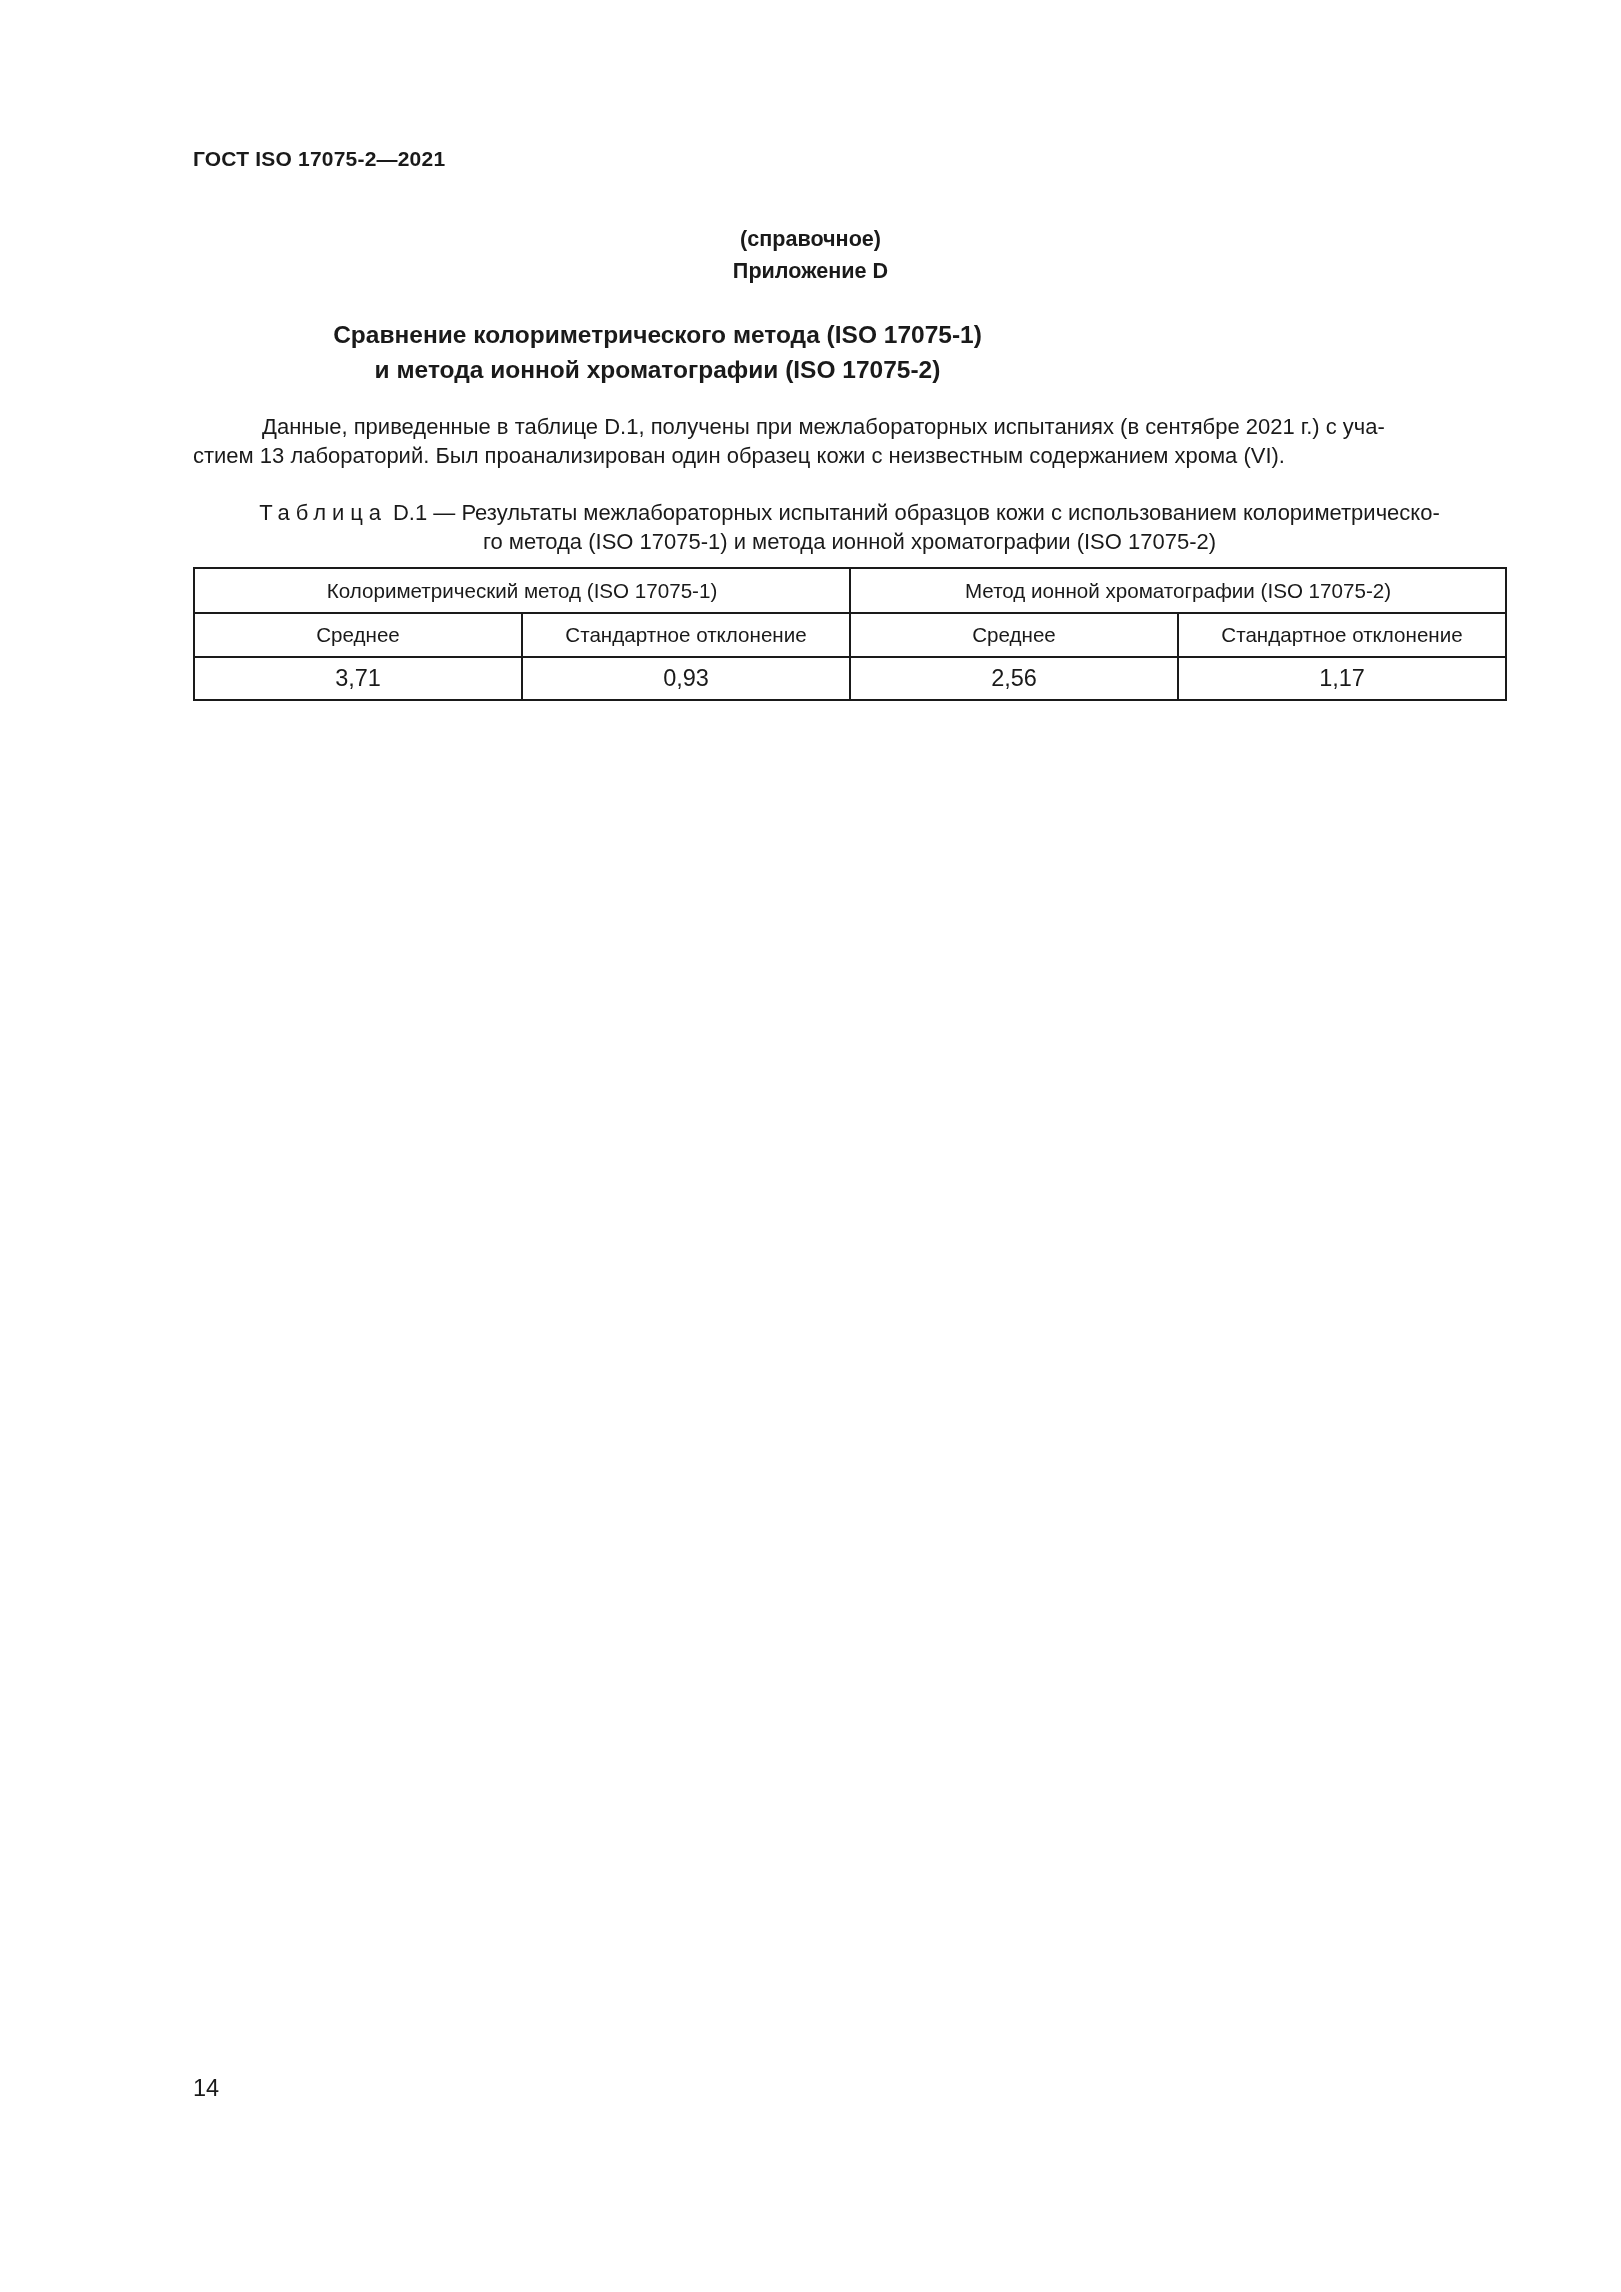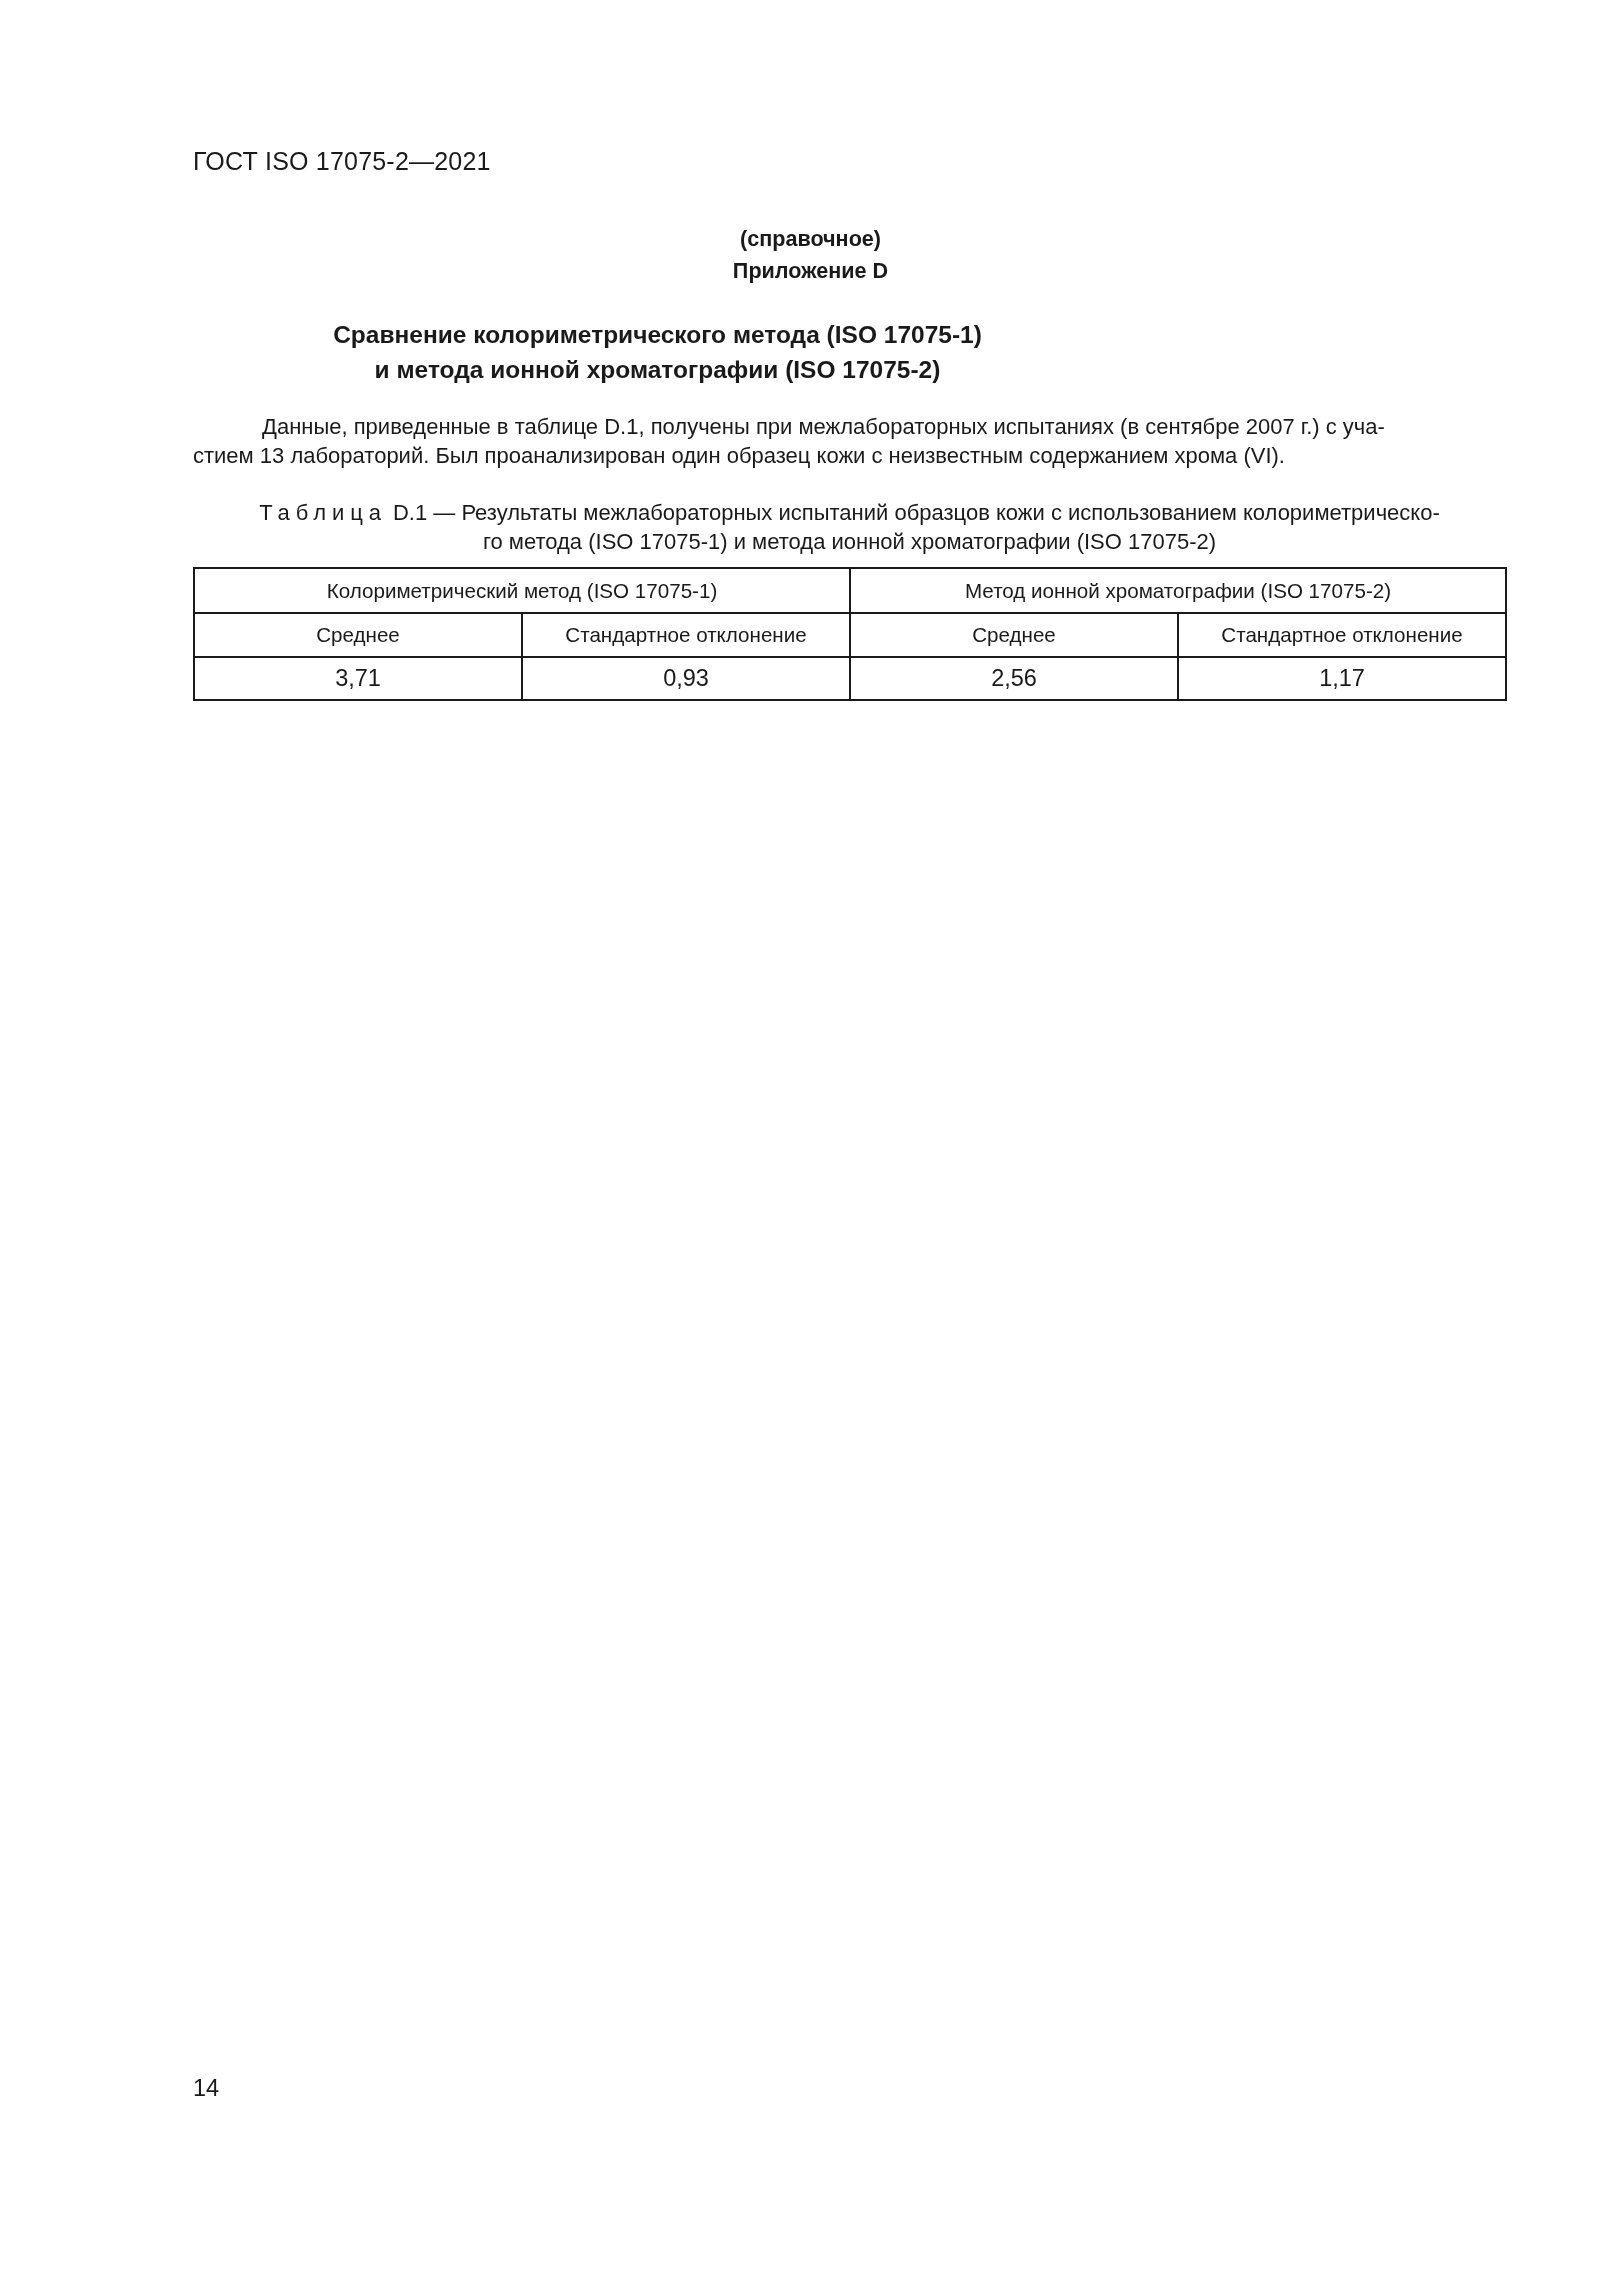--- a/index.html
+++ b/index.html
@@ -12,22 +12,22 @@
       height: 2293px;
       position: relative;
       overflow: hidden;
       font-family: "Liberation Sans", sans-serif;
       color: #1a1a1a;
     }
     .doc-header {
       position: absolute;
       left: 193px;
       top: 147px;
-      font-size: 25px;
-      font-weight: normal;
+      font-size: 21px;
+      font-weight: bold;
       letter-spacing: 0.2px;
     }
     .annex-block {
       position: absolute;
       left: 0;
       width: 1621px;
       top: 223px;
       text-align: center;
       font-size: 21.6px;
       font-weight: bold;
@@ -101,21 +101,21 @@
   <div>(справочное)</div>
   <div>Приложение D</div>
 </div>
 
 <div class="annex-title">
   <div>Сравнение колориметрического метода (ISO 17075-1)</div>
   <div>и метода ионной хроматографии (ISO 17075-2)</div>
 </div>
 
 <div class="paragraph">
-  <span class="line indent">Данные, приведенные в таблице D.1, получены при межлабораторных испытаниях (в сентябре 2007 г.) с уча-</span>
+  <span class="line indent">Данные, приведенные в таблице D.1, получены при межлабораторных испытаниях (в сентябре 2021 г.) с уча-</span>
   <span class="line">стием 13 лабораторий. Был проанализирован один образец кожи с неизвестным содержанием хрома (VI).</span>
 </div>
 
 <div class="table-caption">
   <span class="line">
     <span class="spaced">Таблица</span>
     <span>D.1</span>
     <span>— Результаты межлабораторных испытаний образцов кожи с использованием колориметрическо-</span>
   </span>
   <span class="line">го метода (ISO 17075-1) и метода ионной хроматографии (ISO 17075-2)</span>

